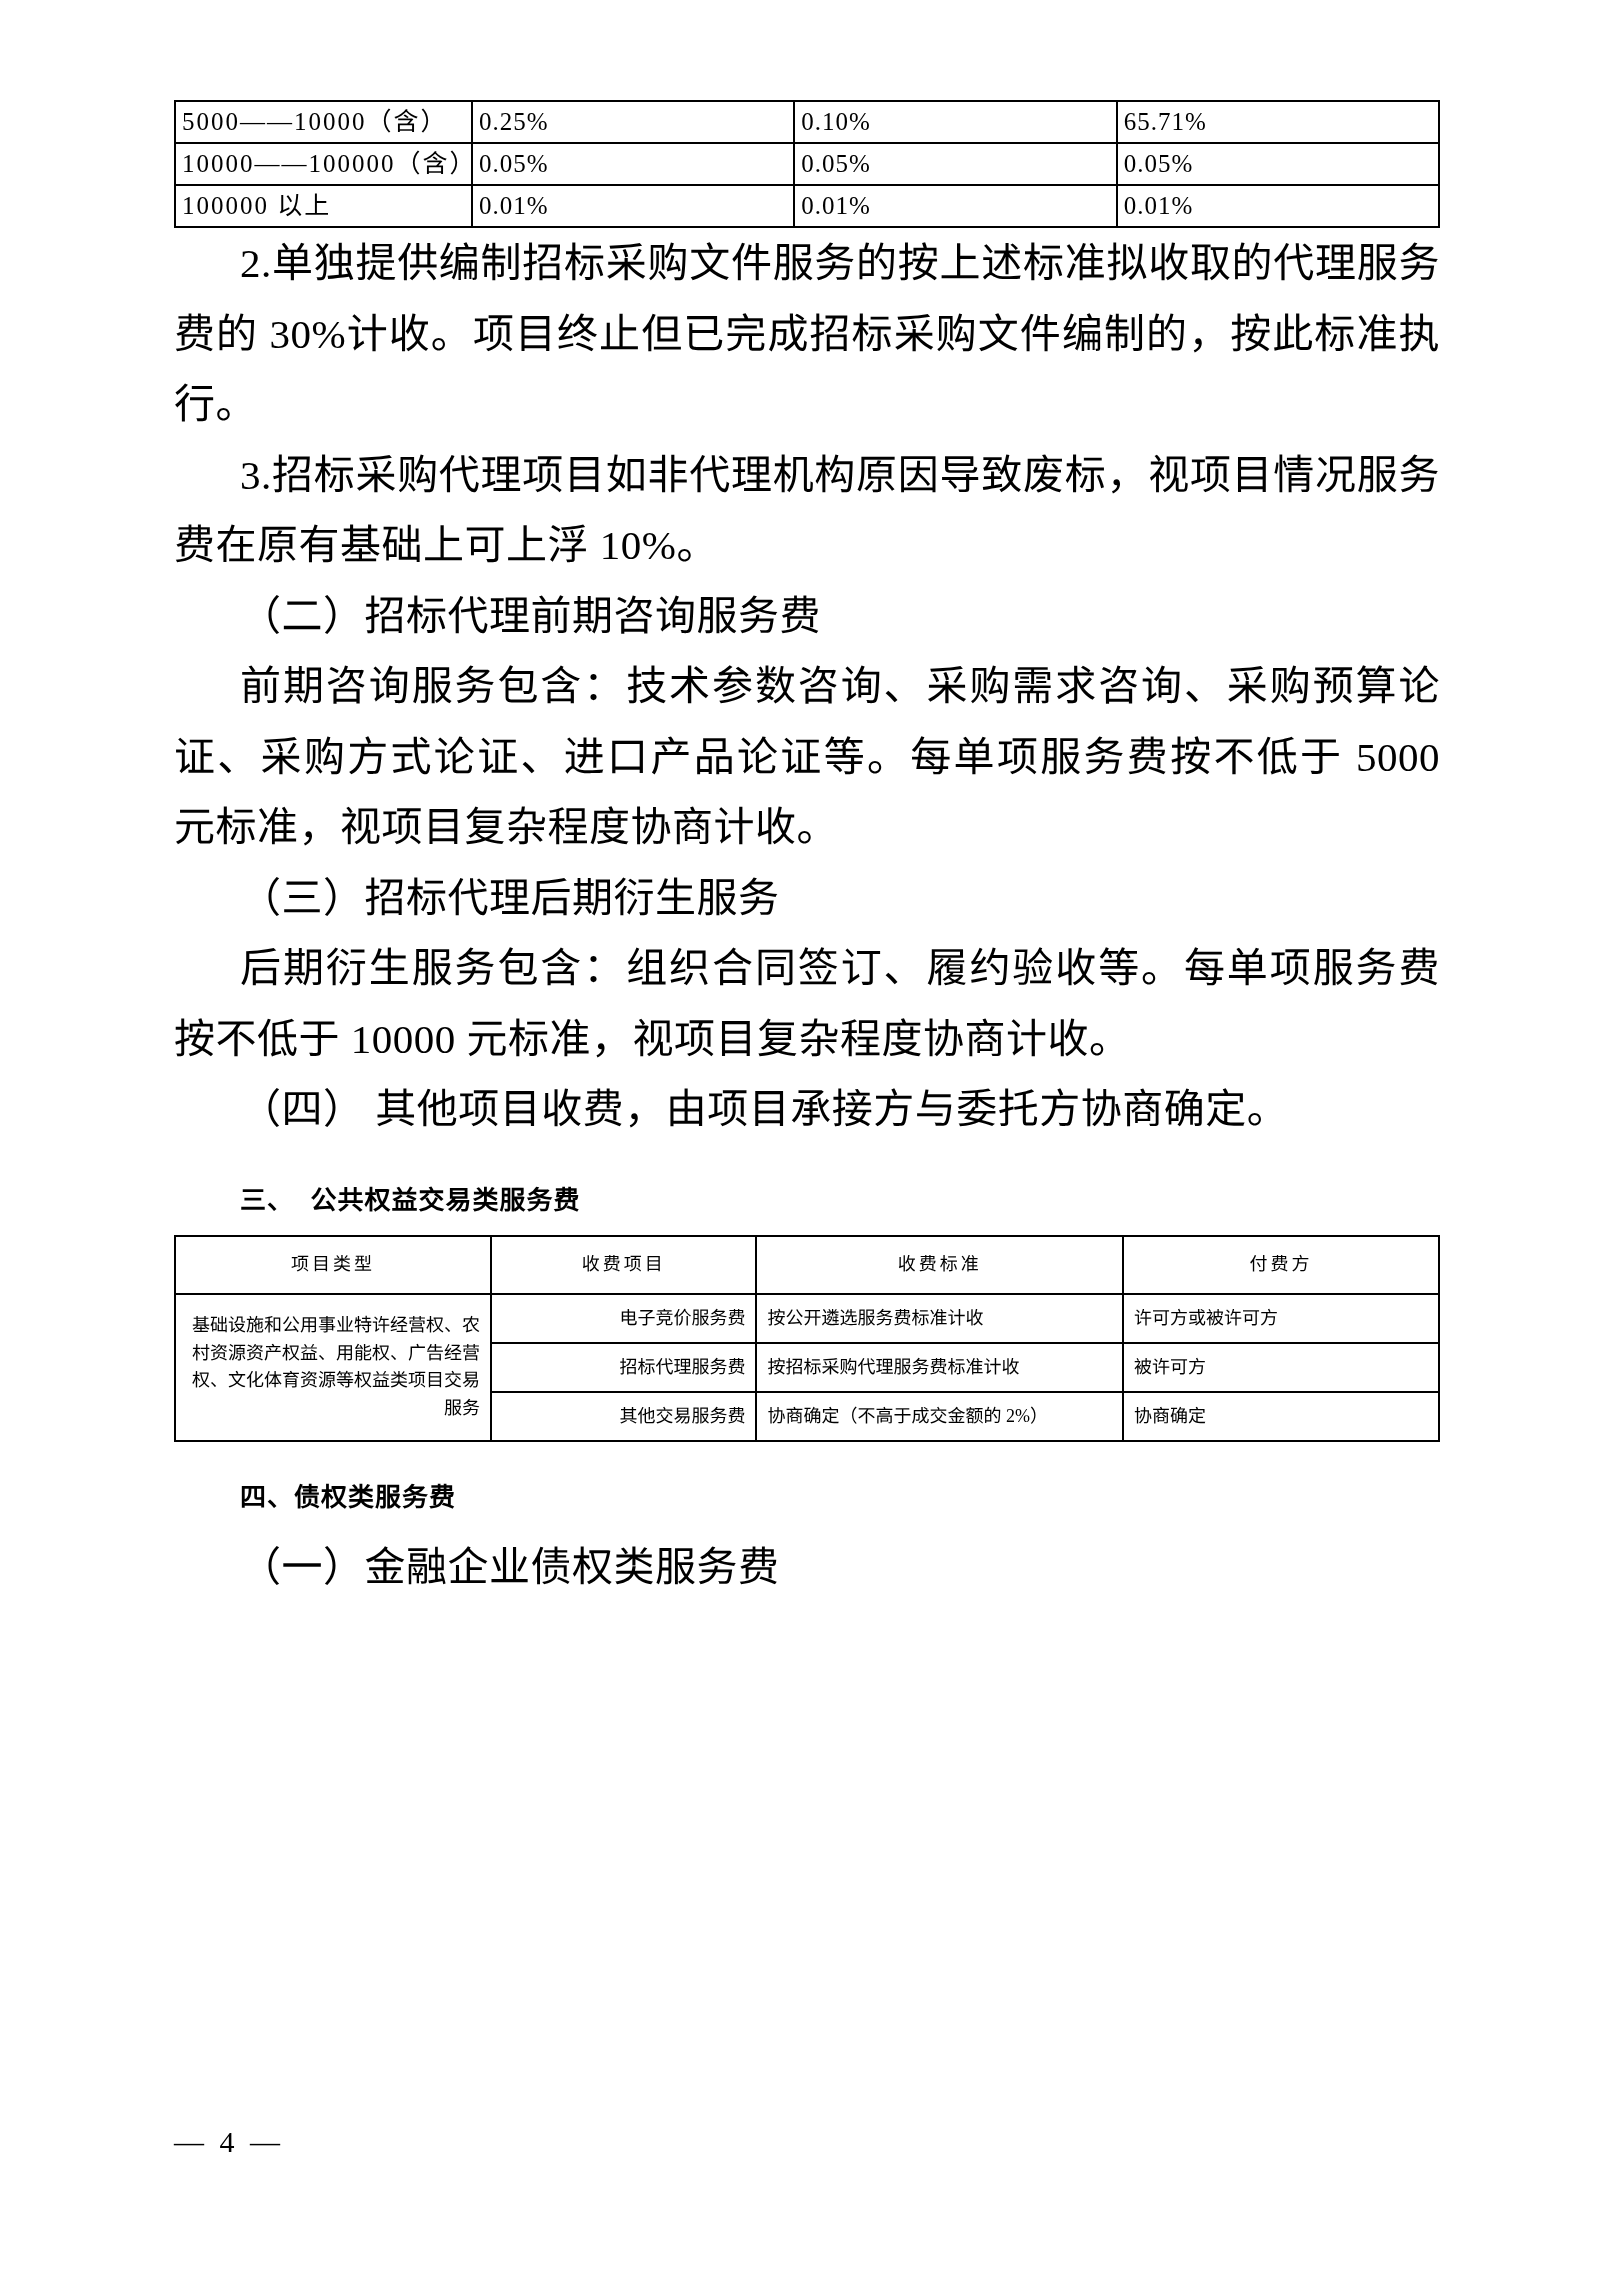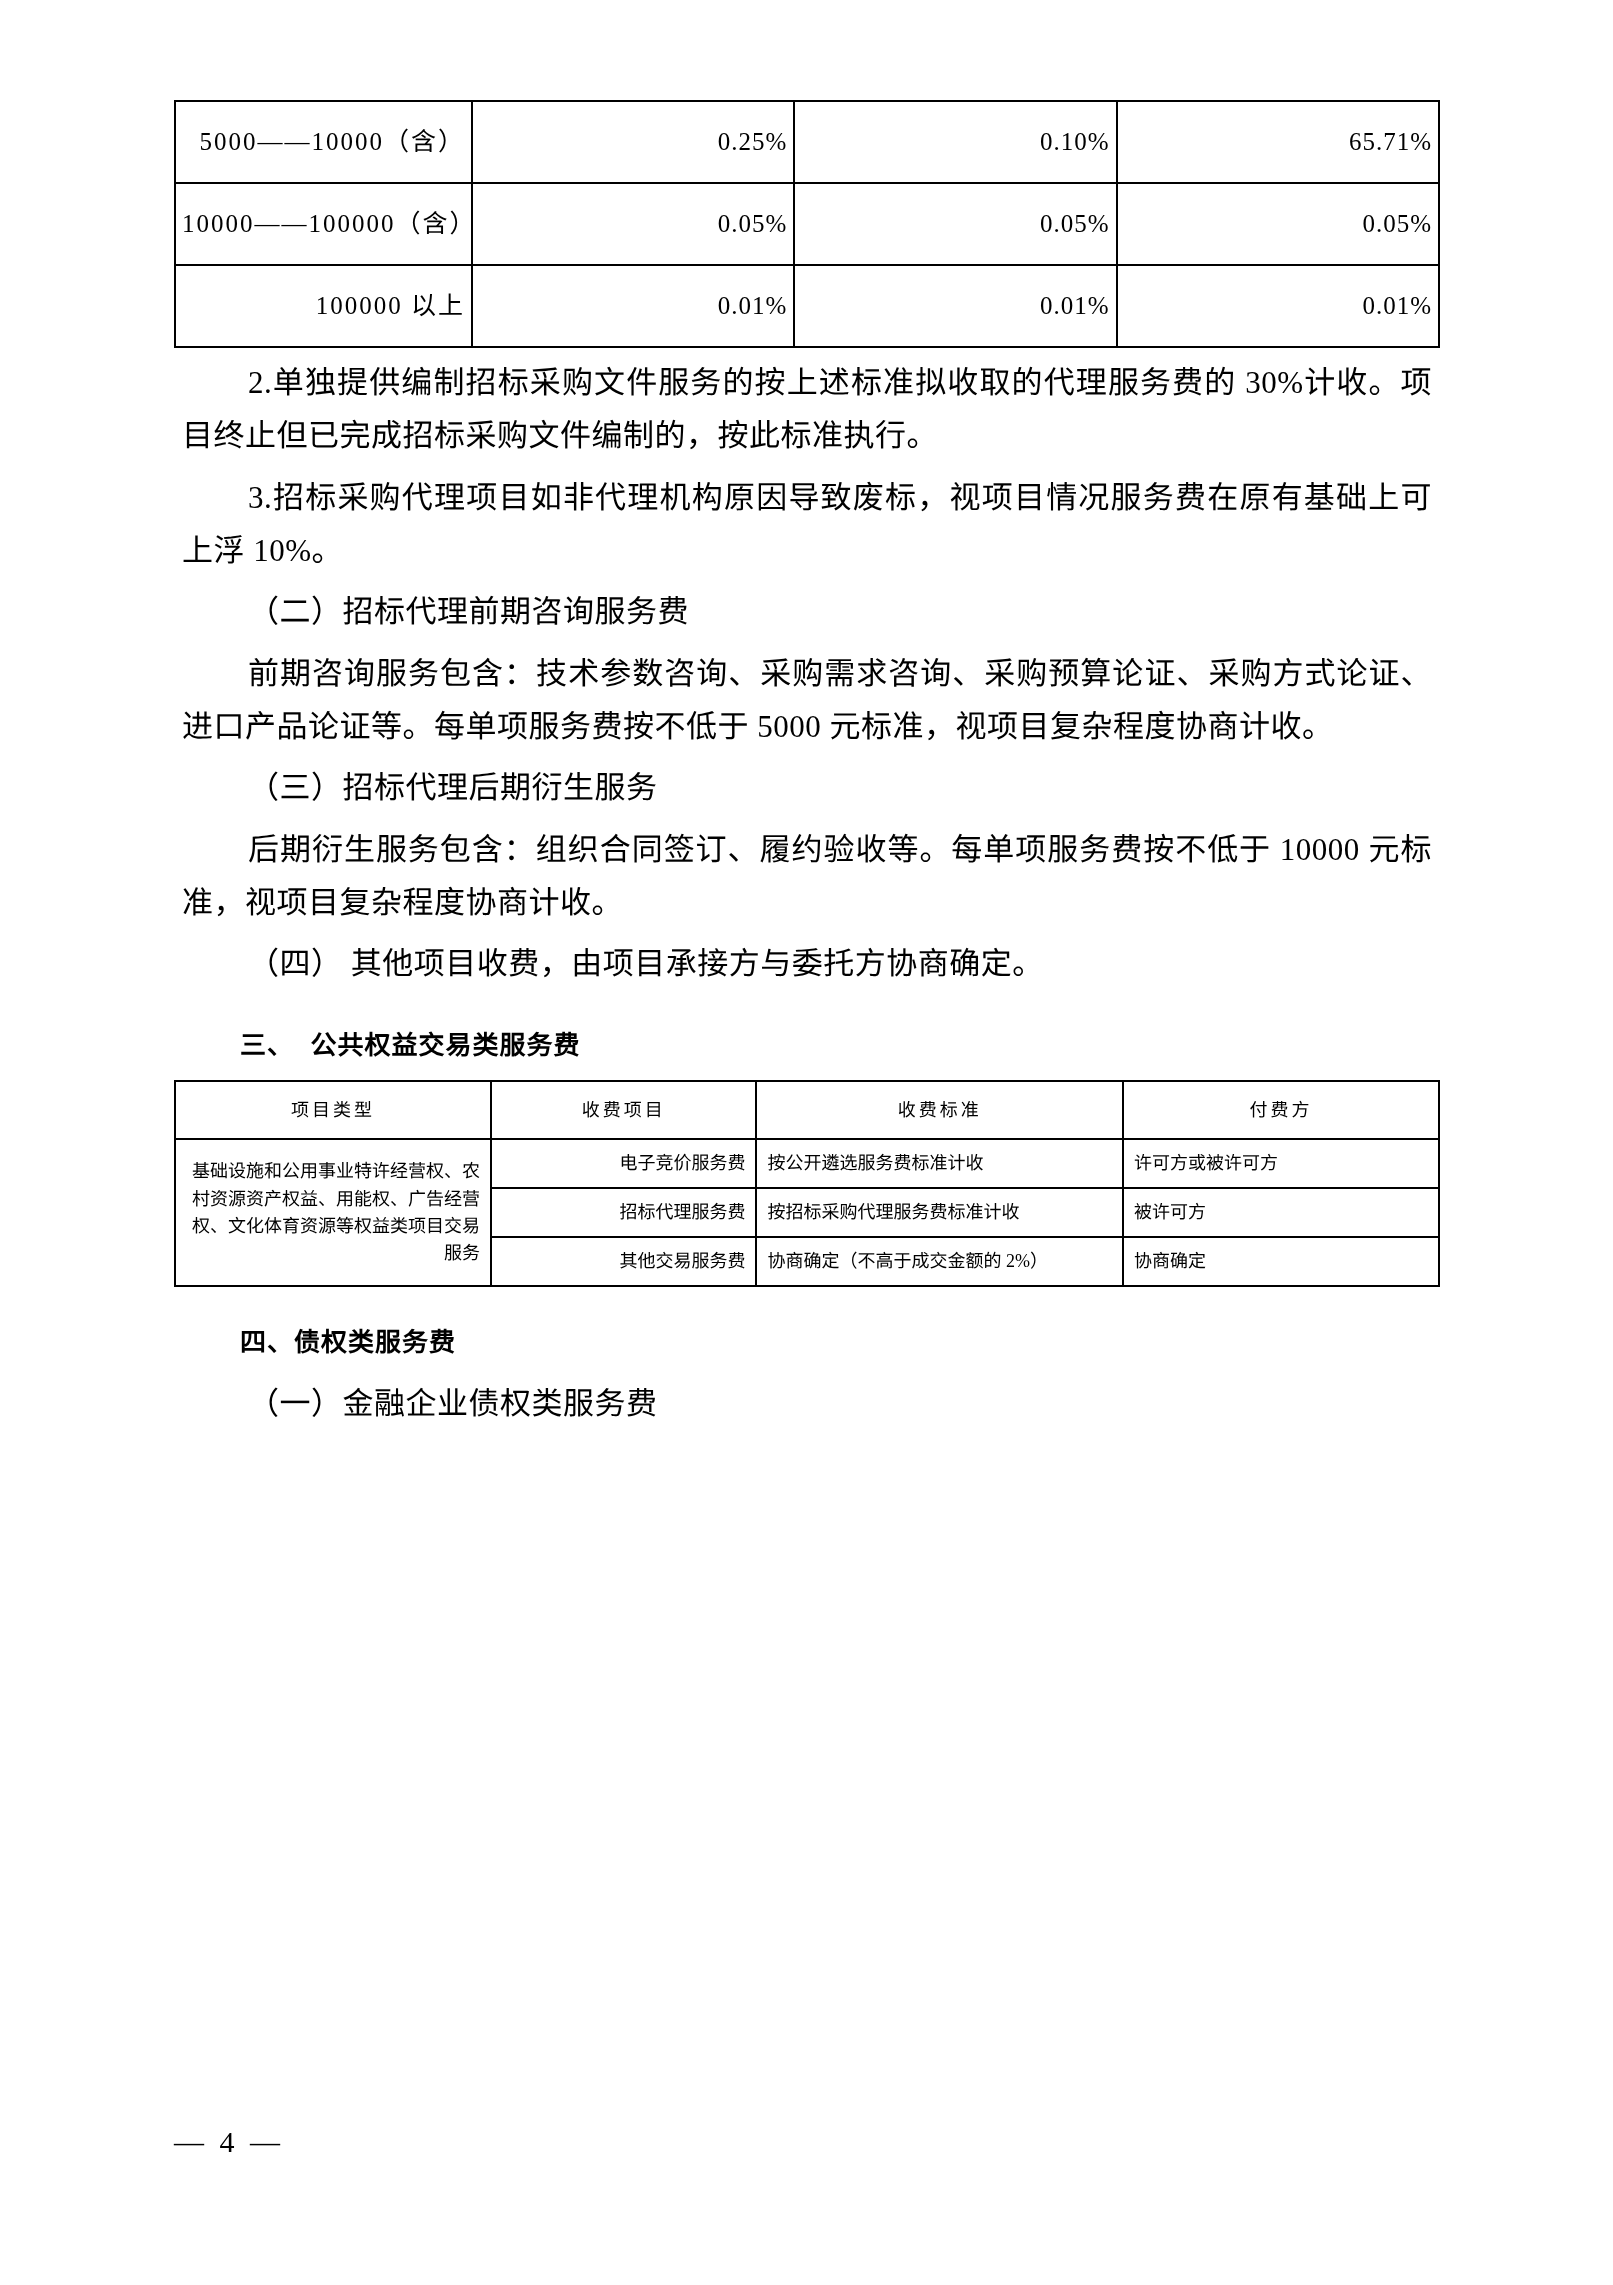--- a/index.html
+++ b/index.html
@@ -36,35 +36,35 @@
     padding: 6px 8px;
     vertical-align: middle;
     line-height: 1.45;
   }
 
   
   .rate-table {
     margin-top: 0;
   }
   .rate-table td {
-    text-align: right;
+    text-align: left;
     letter-spacing: 1px;
     height: 40px;
-    padding: 20px 6px;
+    padding: 0 6px;
     border-radius: 25px;
   }
   .rate-table td.label {
     letter-spacing: 2px;
   }
 
   
   p.body {
-    font-size: 31px;
+    font-size: 41px;
     line-height: 1.72;
-    margin: 8px;
+    margin: 0;
     text-align: justify;
     text-justify: inter-ideograph;
     letter-spacing: 0.5px;
   }
   p.indent {
     text-indent: 66px;
   }
   .gap-top-lg { margin-top: 26px; }
   .gap-top-md { margin-top: 14px; }
 

